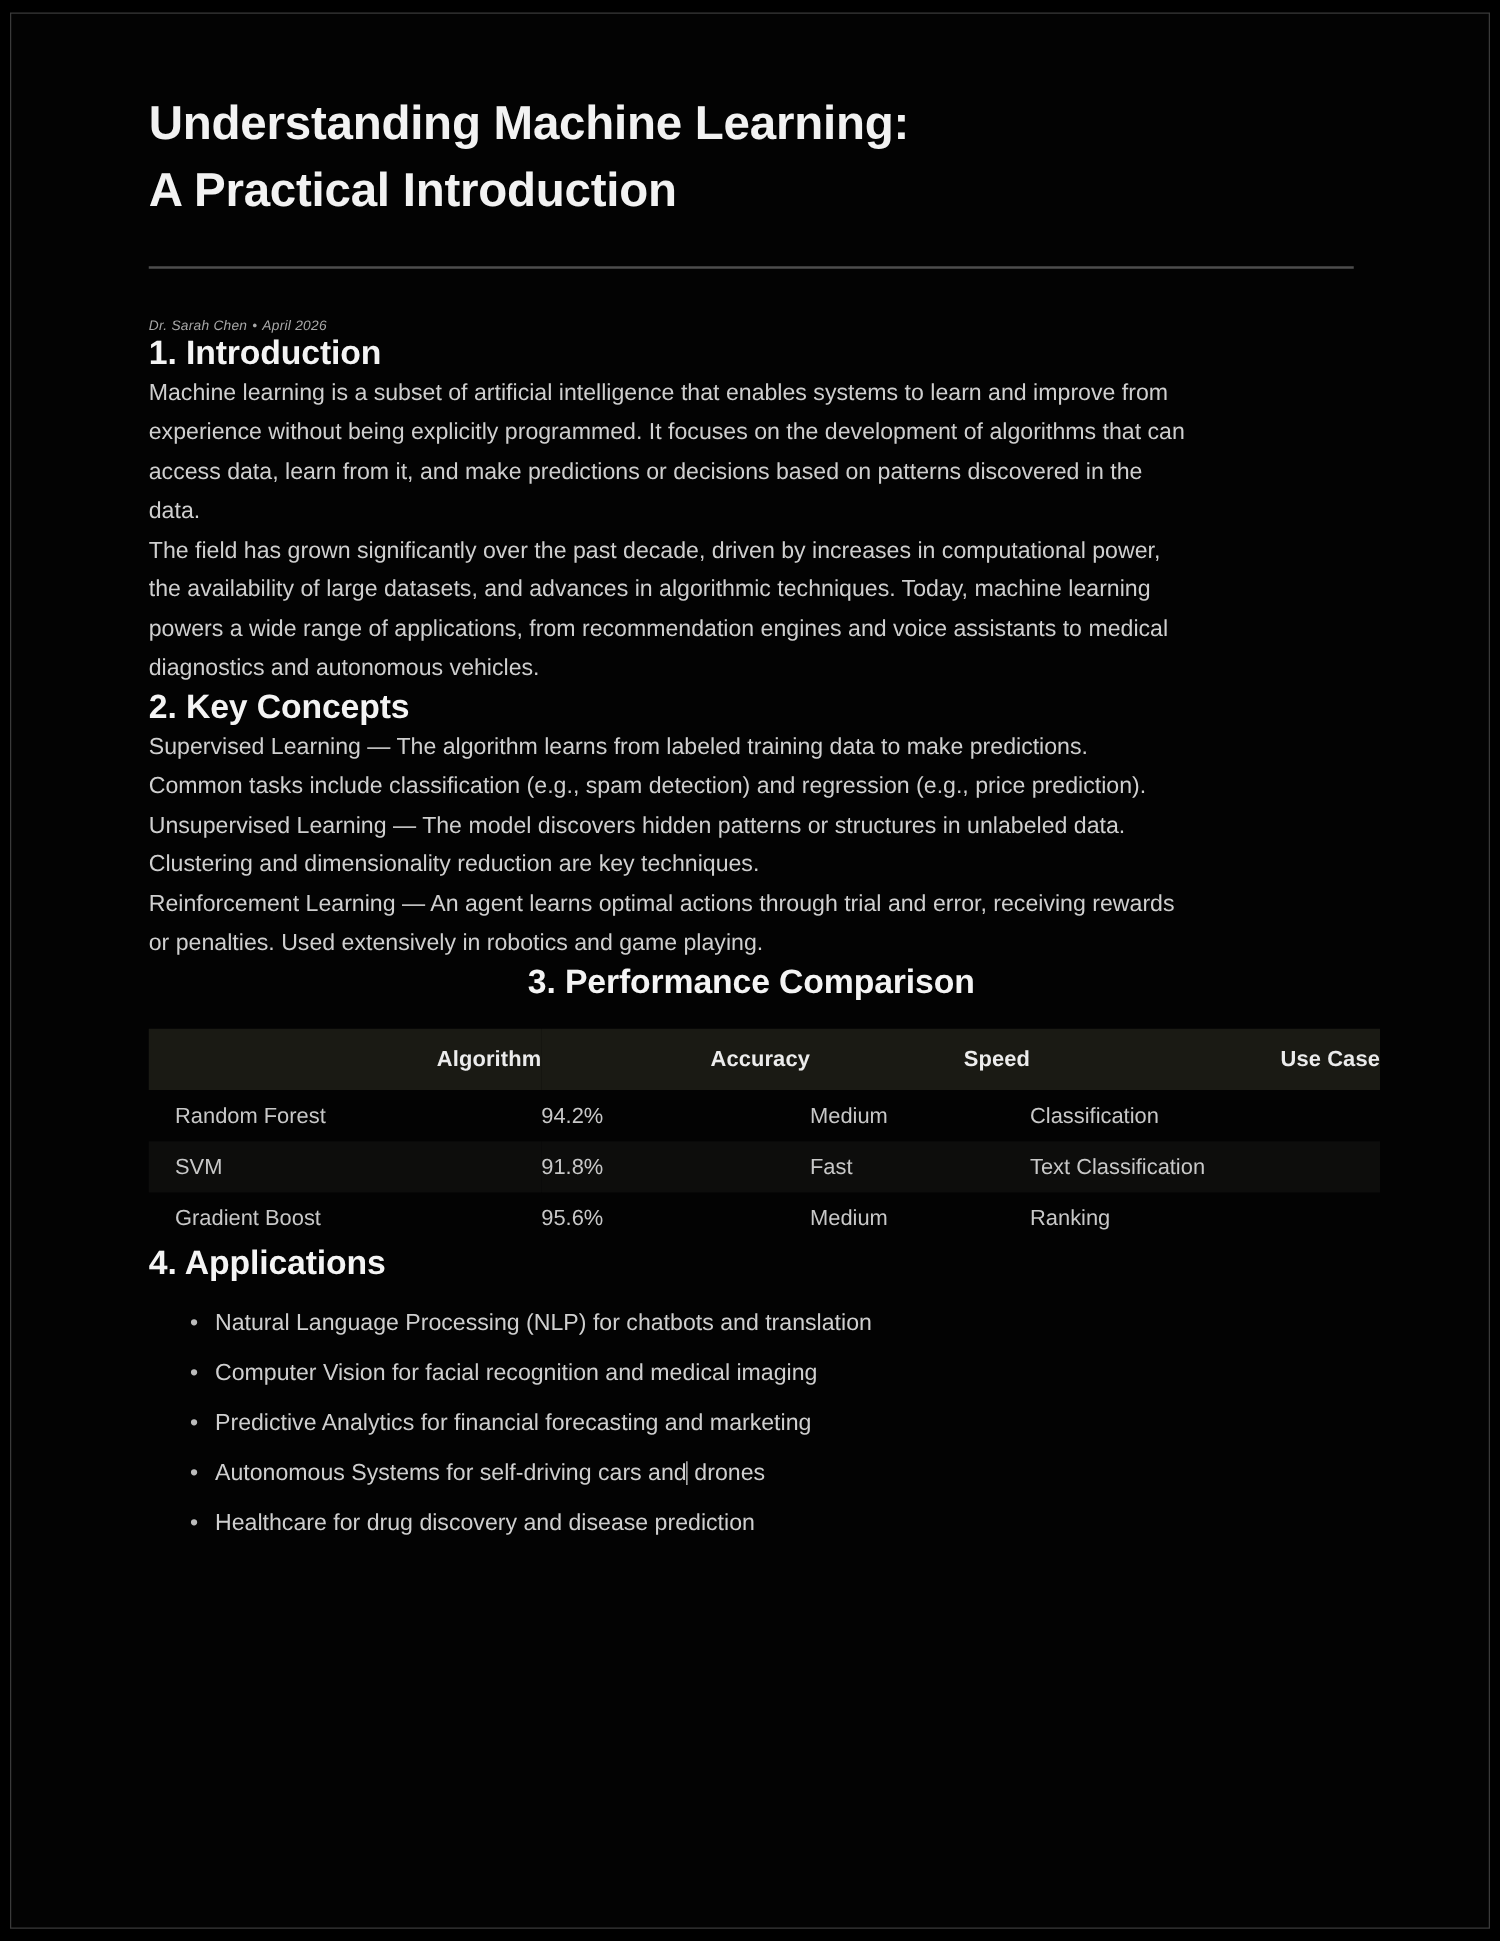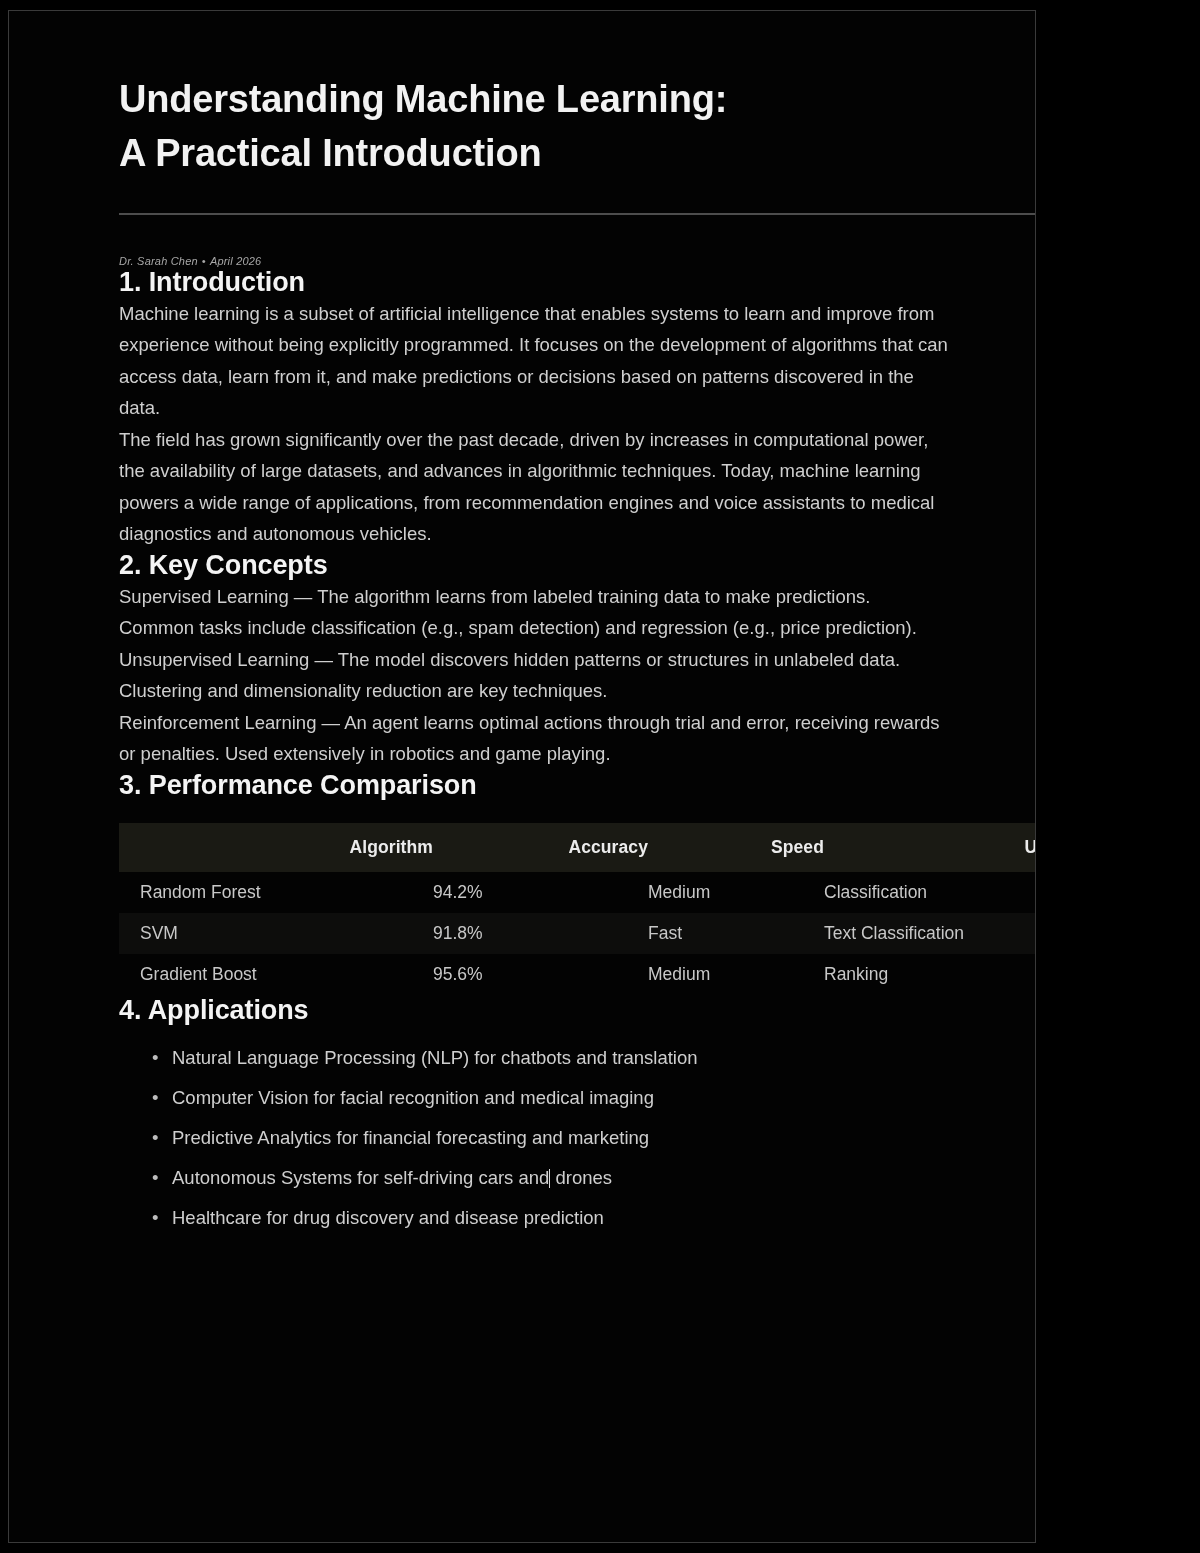--- a/index.html
+++ b/index.html
@@ -14,21 +14,21 @@
     overflow: hidden;
     font-family: "Liberation Sans", sans-serif;
     -webkit-font-smoothing: antialiased;
   }
 
   
   .page-panel {
     position: absolute;
     left: 8px;
     top: 10px;
-    width: 1028px;
+    width: 1184px;
     height: 1533px;
     background: #030303;
     border: 1px solid #3a3a3a;
     box-sizing: border-box;
     overflow: hidden;
   }
 
   .doc {
     position: absolute;
     left: 110px;
@@ -66,21 +66,21 @@
   
   h2.section-heading {
     font-size: 27px;
     font-weight: bold;
     color: #f4f4f4;
     margin: 0;
     letter-spacing: -0.1px;
   }
   .h-intro      { margin-top: 44px; }
   .h-concepts   { margin-top: 50px; }
-  .h-perf       { margin-top: 52px; }
+  .h-perf       { margin-top: 52px; text-align: center; }
   .h-apps       { margin-top: 52px; }
 
   
   p.body-text {
     font-size: 18.5px;
     line-height: 31.5px;
     color: #cfcfcf;
     margin: 0;
     width: 830px;
   }

